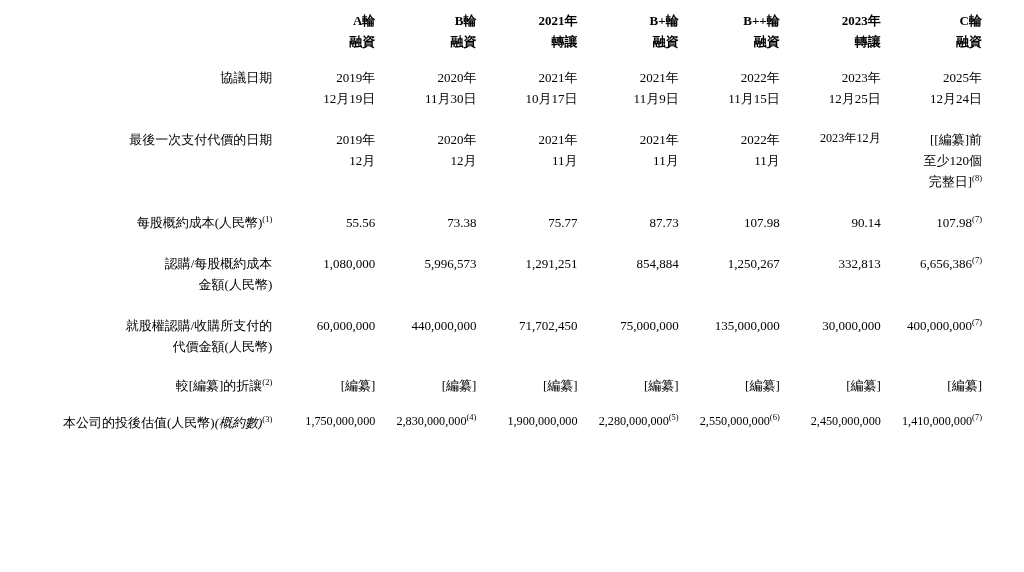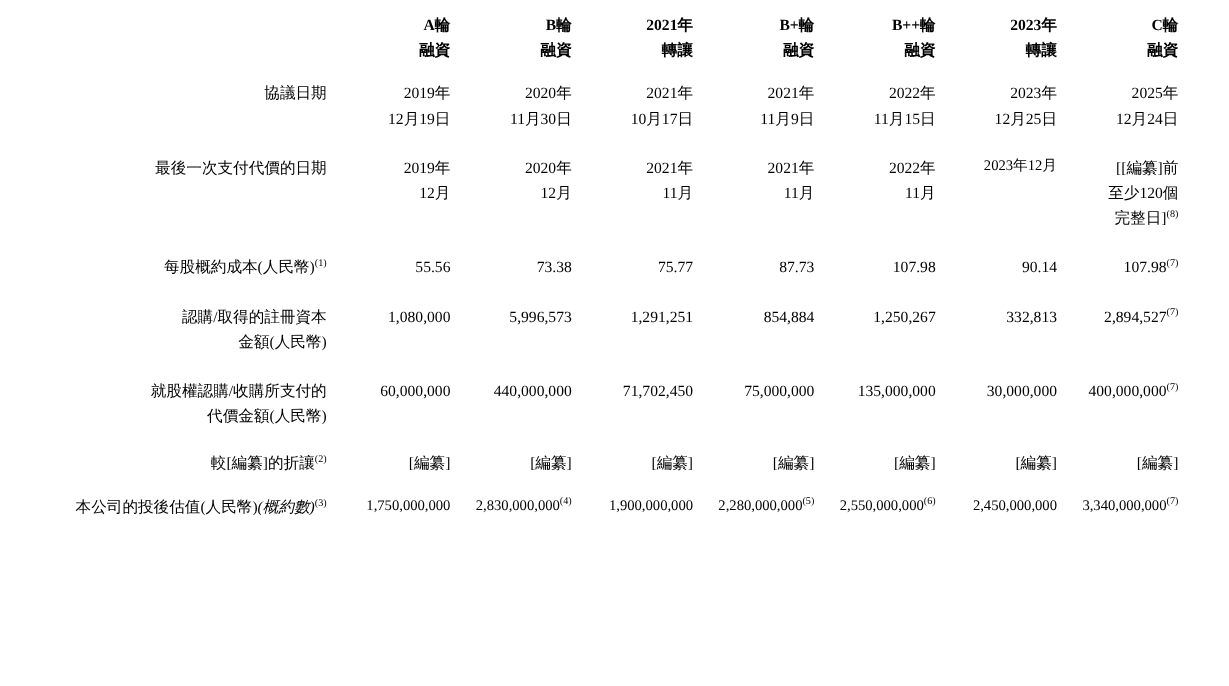--- a/index.html
+++ b/index.html
@@ -201,30 +201,30 @@
         <td><span>73.38</span></td>
         <td><span>75.77</span></td>
         <td><span>87.73</span></td>
         <td><span>107.98</span></td>
         <td><span>90.14</span></td>
         <td><span>107.98</span><span class="sup">(7)</span></td>
       </tr>
 
       <tr>
         <td class="label">
-          <span class="cellline">認購/取得的註冊資本</span>
+          <span class="cellline">認購/每股概約成本</span>
           <span class="ind">金額(人民幣)</span>
         </td>
         <td><span>1,080,000</span></td>
         <td><span>5,996,573</span></td>
         <td><span>1,291,251</span></td>
         <td><span>854,884</span></td>
         <td><span>1,250,267</span></td>
         <td><span>332,813</span></td>
-        <td><span>2,894,527</span><span class="sup">(7)</span></td>
+        <td><span>6,656,386</span><span class="sup">(7)</span></td>
       </tr>
 
       <tr>
         <td class="label">
           <span class="cellline">就股權認購/收購所支付的</span>
           <span class="ind">代價金額(人民幣)</span>
         </td>
         <td><span>60,000,000</span></td>
         <td><span>440,000,000</span></td>
         <td><span>71,702,450</span></td>
@@ -250,18 +250,18 @@
       <tr class="small-row">
         <td class="label">
           <span>本公司的投後估值(人民幣)</span><span class="ital">(概約數)</span><span class="sup">(3)</span>
         </td>
         <td class="tight"><span>1,750,000,000</span></td>
         <td class="tight"><span>2,830,000,000</span><span class="sup">(4)</span></td>
         <td class="tight"><span>1,900,000,000</span></td>
         <td class="tight"><span>2,280,000,000</span><span class="sup">(5)</span></td>
         <td class="tight"><span>2,550,000,000</span><span class="sup">(6)</span></td>
         <td class="tight"><span>2,450,000,000</span></td>
-        <td class="tight"><span>3,340,000,000</span><span class="sup">(7)</span></td>
+        <td class="tight"><span>1,410,000,000</span><span class="sup">(7)</span></td>
       </tr>
 
     </tbody>
   </table>
 </div>
 
 </body></html>

